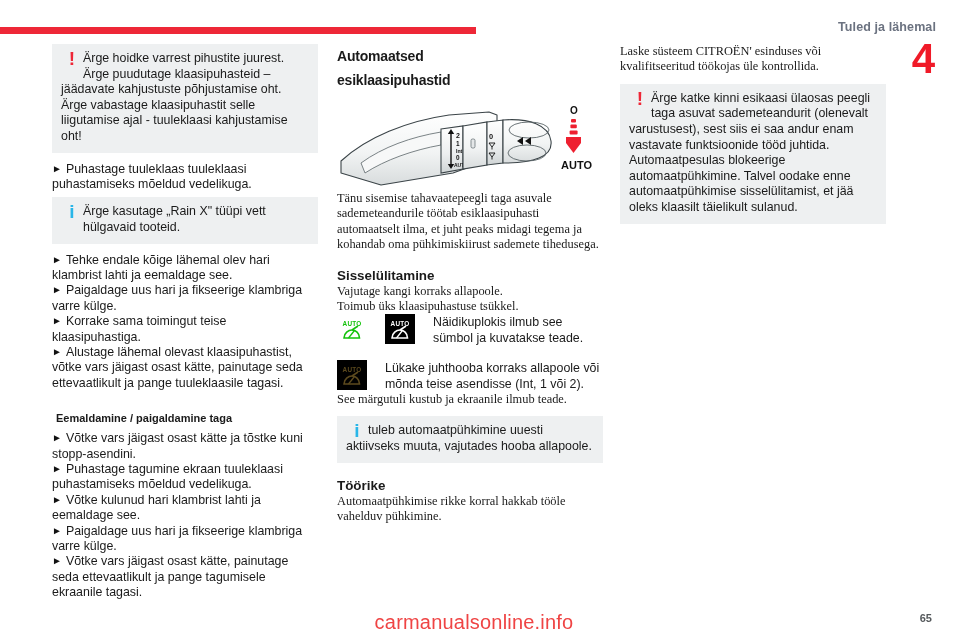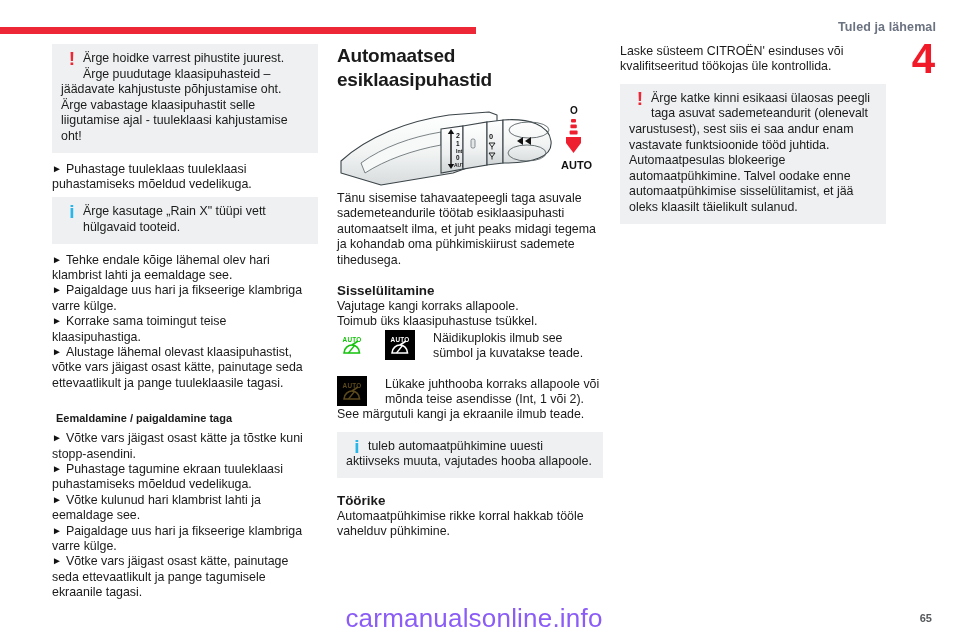--- a/index.html
+++ b/index.html
@@ -49,21 +49,21 @@
     top: 44px;
     width: 266px;
     font-size: 12.4px;
     line-height: 15.4px;
   }
   .col-1 { left: 52px; }
   .col-2 { left: 337px; }
   .col-3 { left: 620px; }
 
   p { margin: 0; }
-  .para { margin: 0 0 0 0; }
+  .para { margin: 0 0 0 0; font-family: Liberation Serif, serif; }
   .gap { height: 9px; }
   .gap-sm { height: 5px; }
   .gap-lg { height: 14px; }
 
   
   .notice {
     background: #eef0f1;
     padding: 7px 9px 8px 9px;
     position: relative;
     font-size: 12.4px;
@@ -84,21 +84,21 @@
   .notice.info .glyph {
     color: #29b6e8;
     font-size: 19px;
   }
   .notice .ln1, .notice .ln2 { padding-left: 22px; }
   .notice .rest { clear: both; padding-top: 0; }
 
   
   h1.title {
     margin: 0;
-    font-size: 19px;
+    font-size: 14px;
     line-height: 24px;
     font-weight: bold;
     letter-spacing: -.2px;
   }
   h2.sub {
     margin: 4px;
     font-size: 11px;
     line-height: 18px;
     font-weight: bold;
   }
@@ -154,22 +154,22 @@
   .tt.green .tt-auto { color: #13c20a; }
   .tt.black .tt-auto { color: #fff; }
   .tt.dim .tt-auto { color: #5c4a1e; }
   .icon-text { line-height: 15.4px; padding-top: 1px; }
 
   
   .watermark {
     position: absolute;
     left: 0; right: 12px; bottom: 6px;
     text-align: center;
-    font-size: 26px;
-    color: #8b5cf6;
+    font-size: 20px;
+    color: #ef4444;
     letter-spacing: .2px;
   }
   .page-number {
     position: absolute;
     right: 28px; bottom: 16px;
     font-size: 11px;
     font-weight: bold;
     color: #55595c;
   }
 </style>
@@ -348,21 +348,21 @@
       <div class="tt black dim">
         <span class="tt-auto">AUTO</span>
         <svg width="22" height="18" viewBox="0 0 22 18" style="margin-top:7px">
           <path d="M3,14 C3,9 7.5,6 11,6 C14.5,6 18.5,9 18.5,14 L3,14 Z" fill="none" stroke="#5c4a1e" stroke-width="1.6"></path>
           <path d="M11,6 L17,2" fill="none" stroke="#5c4a1e" stroke-width="1.6"></path>
           <path d="M7.5,14 L13.5,6.5" fill="none" stroke="#5c4a1e" stroke-width="1.3"></path>
         </svg>
       </div>
       <div class="icon-text">Lükake juhthooba korraks allapoole või mõnda teise asendisse (Int, 1 või 2).</div>
     </div>
-    <p class="para">See märgutuli kangi ja ekraanile ilmub teade.</p>
+    <p class="para">See märgutuli kustub ja ekraanile ilmub teade.</p>
 
     <div class="gap"></div>
 
     <div class="notice info">
       <div class="glyph">i</div>
       <div class="ln2">tuleb automaatpühkimine uuesti</div>
       <div class="rest">aktiivseks muuta, vajutades hooba allapoole.</div>
     </div>
 
     <div class="gap-lg"></div>

